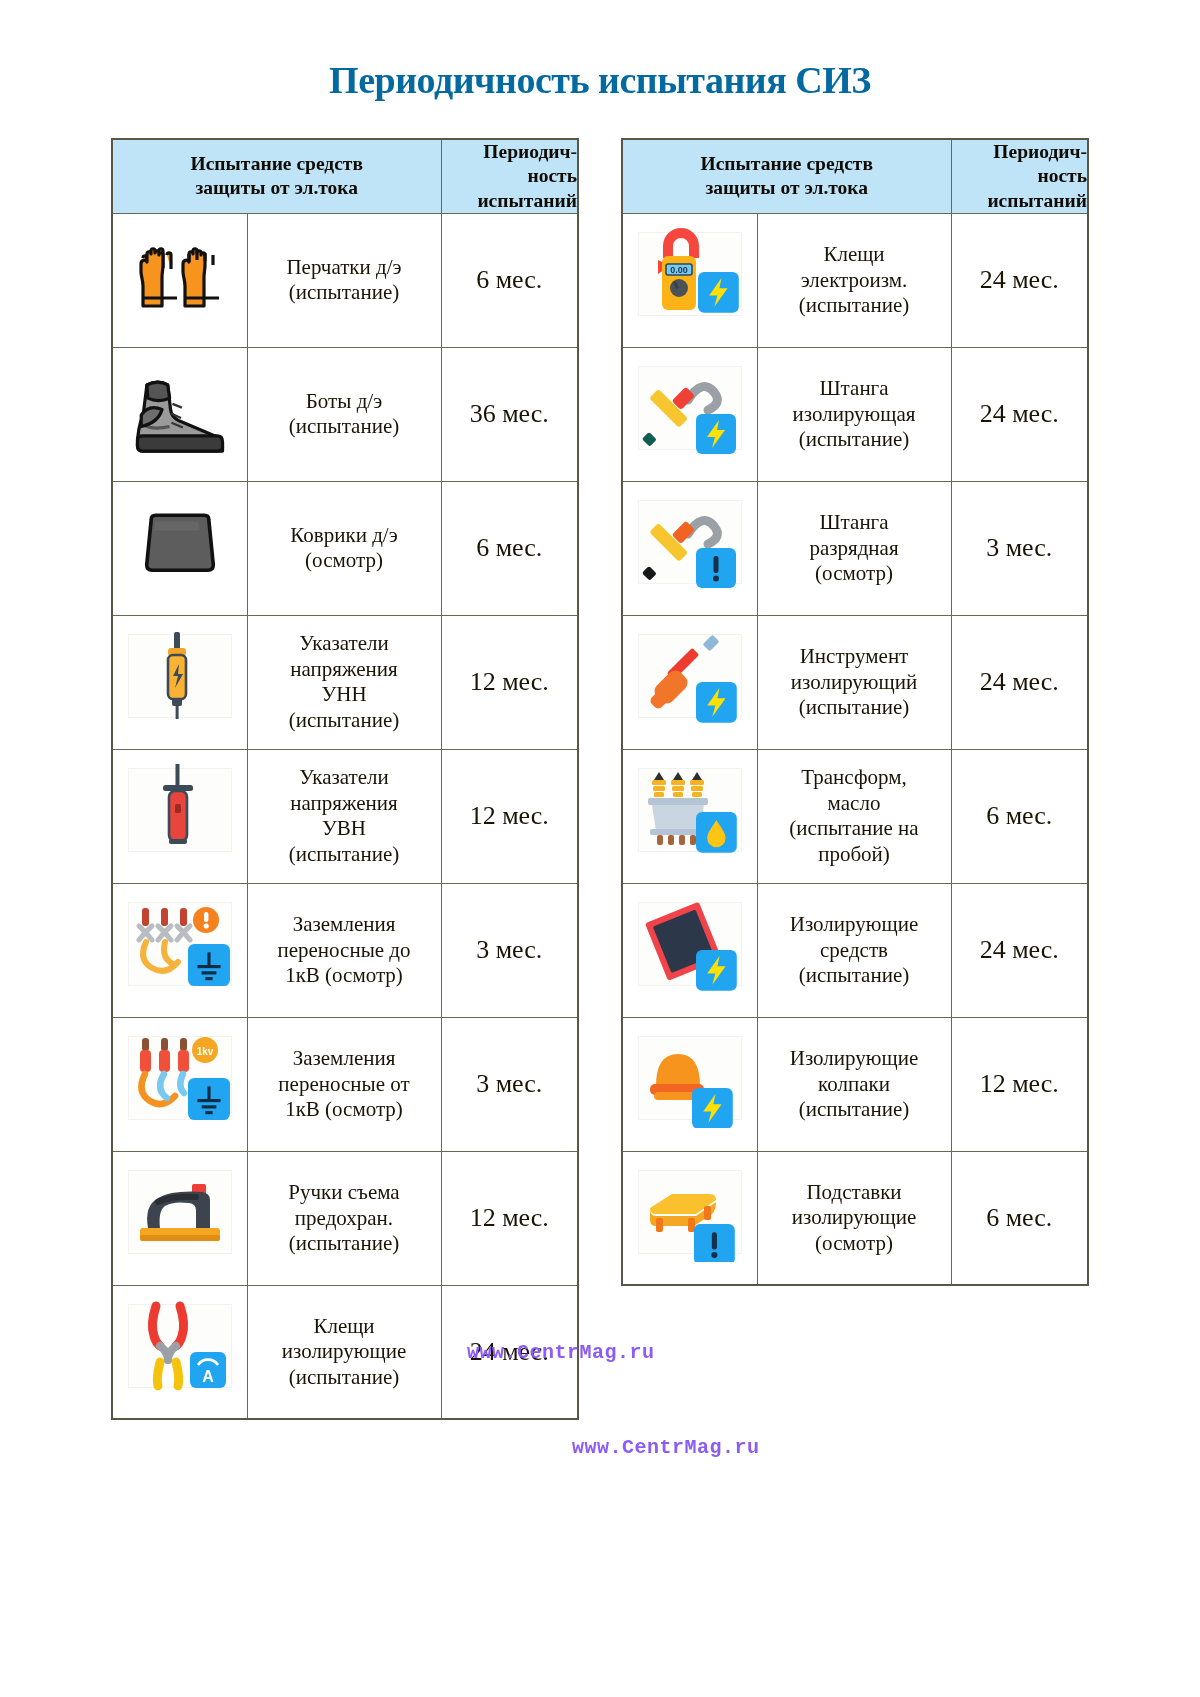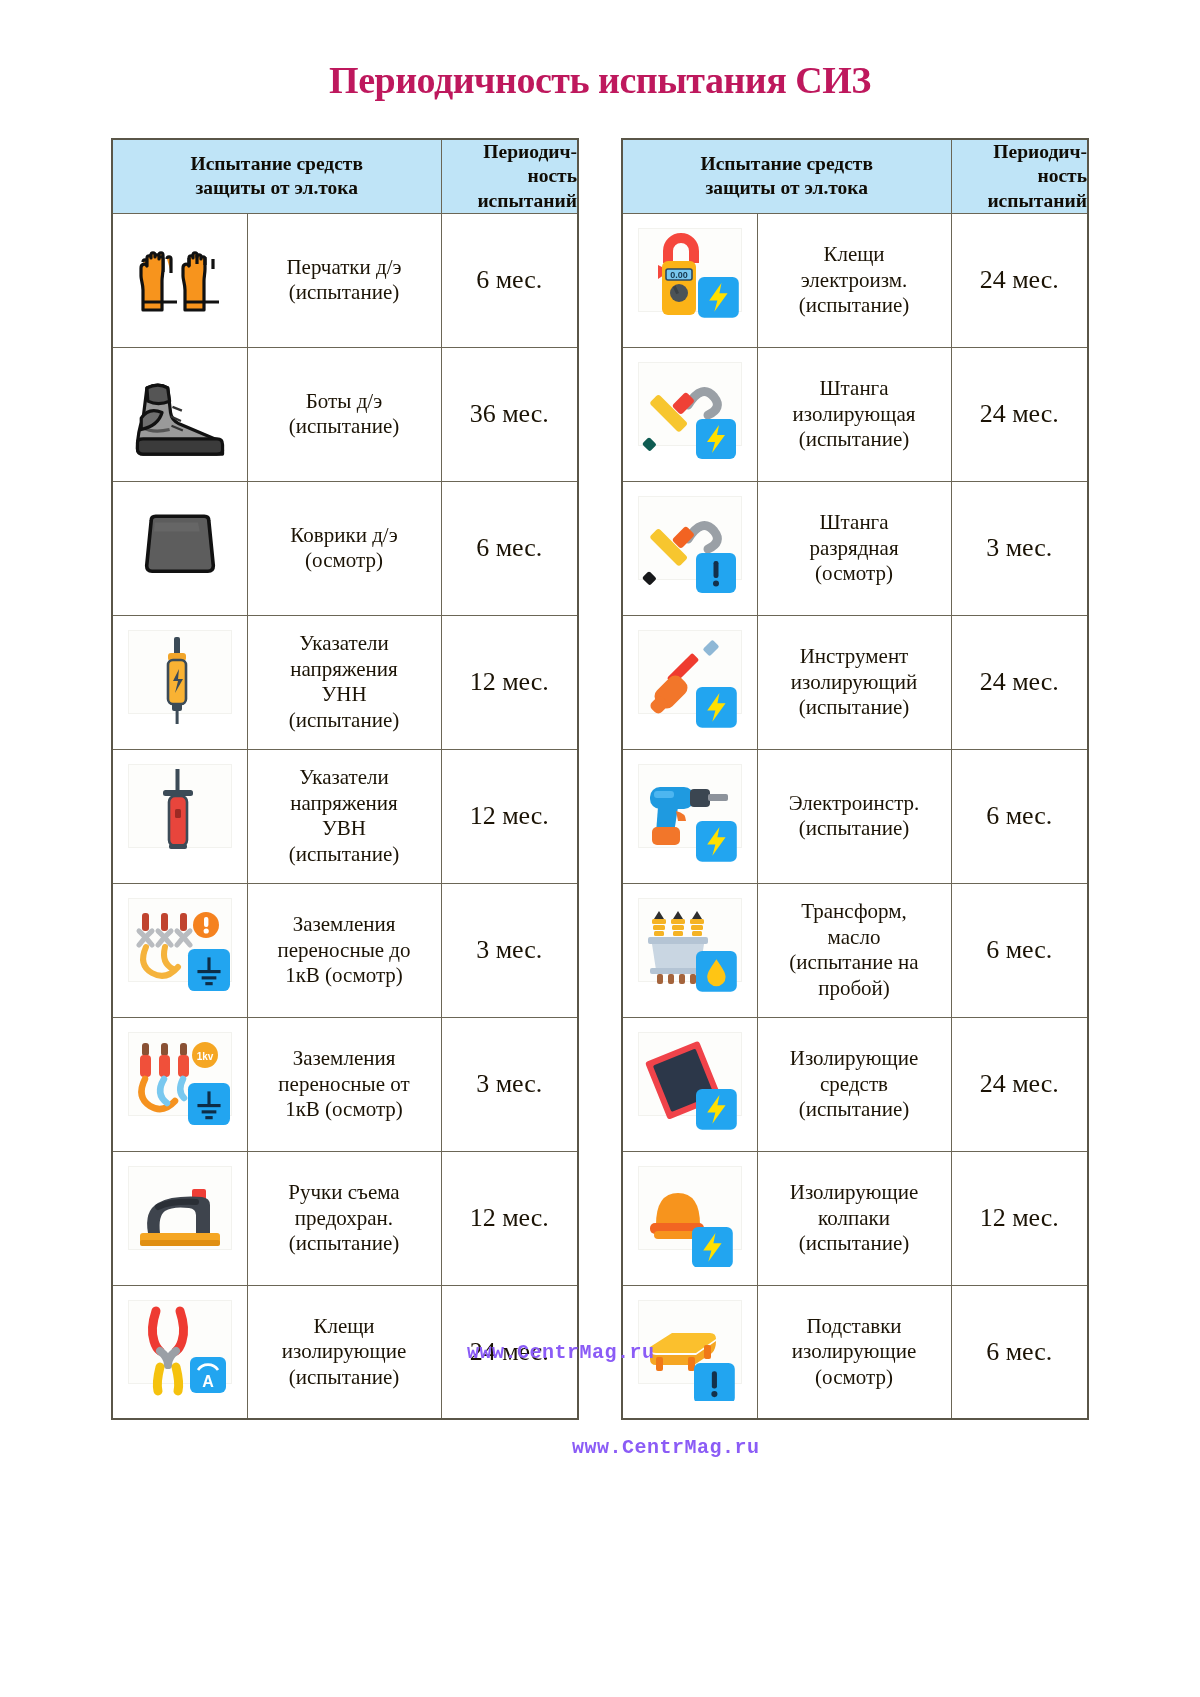--- a/index.html
+++ b/index.html
@@ -15,21 +15,21 @@
     width: 1200px; height: 1697px;
     background: #ffffff;
     overflow: hidden;
   }
   #page-title {
     text-align: center;
     font-family: "Liberation Serif", "DejaVu Serif", serif;
     font-weight: bold;
     font-size: 38px;
     letter-spacing: -0.5px;
-    color: #be185d;
+    color: #0369a1;
     margin: 0;
     padding-top: 60px;
     padding-bottom: 0;
     line-height: 1.1;
   }
   .tables-wrap {
     display: flex;
     justify-content: center;
     align-items: flex-start;
     gap: 42px;
@@ -64,20 +64,21 @@
   thead th.th-name { width: 329px; }
   thead th.th-per  { width: 137px; text-align: right; }
 
   td.cell-icon {
     text-align: center;
     height: 134px;
     padding: 6px 4px;
   }
   td.cell-icon .iconbox {
     display: inline-flex;
+    align-items: center;
     justify-content: center;
     width: 104px; height: 84px;
   }
   td.cell-icon .iconbox.framed {
     background: #fdfdfb;
     border: 1px solid #f2f2ee;
   }
   td.cell-name {
     text-align: center;
     font-size: 21px;
@@ -434,42 +435,20 @@
             <td class="cell-name">
               <div>Инструмент</div>
               <div>изолирующий</div>
               <div>(испытание)</div>
             </td>
             <td class="cell-per">24 мес.</td>
           </tr>
           <tr>
             <td class="cell-icon"><span class="iconbox framed">
                 <svg viewBox="0 0 100 100" width="100" height="100">
-   <rect x="10" y="22" width="44" height="22" rx="10" fill="#1f9ae0"></rect>
-   <rect x="50" y="24" width="20" height="18" rx="4" fill="#3b4651"></rect>
-   <rect x="68" y="29" width="20" height="7" rx="2" fill="#8d939b"></rect>
-   <path d="M18 42 h20 l-4 26 h-18 z" fill="#1f9ae0"></path>
-   <rect x="12" y="62" width="28" height="18" rx="5" fill="#f2762a"></rect>
-   <path d="M36 46 q10 2 10 10 h-8z" fill="#f2762a"></path>
-   <rect x="14" y="26" width="20" height="7" rx="3" fill="#4db6f0"></rect>
-   <g transform="translate(56,56) scale(1.02)">
-  <rect x="0" y="0" width="40" height="40" rx="6" fill="#22a5f0"></rect>
-  <path d="M23 6 L11 23 H19 L16 34 L29 16 H21 Z" fill="#ffe000"></path>
-                  </g>
-  </svg>
-              </span></td>
-            <td class="cell-name">
-              <div>Электроинстр.</div>
-              <div>(испытание)</div>
-            </td>
-            <td class="cell-per">6 мес.</td>
-          </tr>
-          <tr>
-            <td class="cell-icon"><span class="iconbox framed">
-                <svg viewBox="0 0 100 100" width="100" height="100">
    <g fill="#f5b324">
      <path d="M14 20 l5-8 l5 8z" fill="#2f2f2f"></path>
      <rect x="12" y="20" width="14" height="5" rx="1.5"></rect>
      <rect x="13" y="26" width="12" height="5" rx="1.5"></rect>
      <rect x="14" y="32" width="10" height="5" rx="1.5"></rect>
      <path d="M33 20 l5-8 l5 8z" fill="#2f2f2f"></path>
      <rect x="31" y="20" width="14" height="5" rx="1.5"></rect>
      <rect x="32" y="26" width="12" height="5" rx="1.5"></rect>
      <rect x="33" y="32" width="10" height="5" rx="1.5"></rect>
      <path d="M52 20 l5-8 l5 8z" fill="#2f2f2f"></path>

